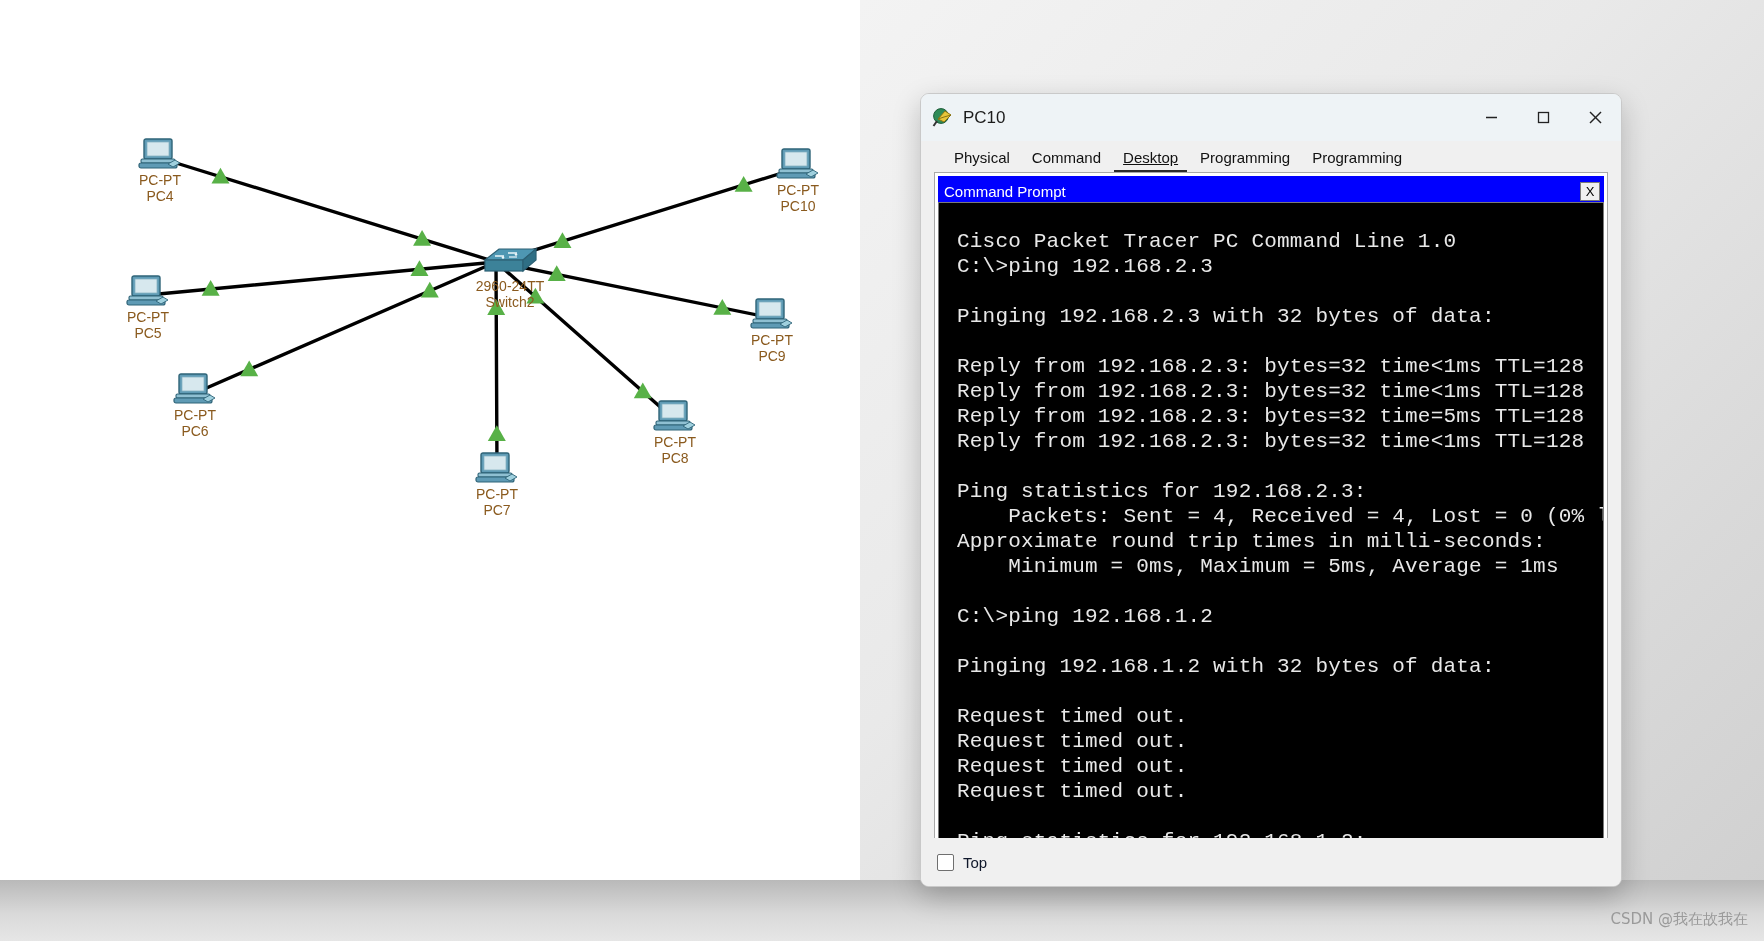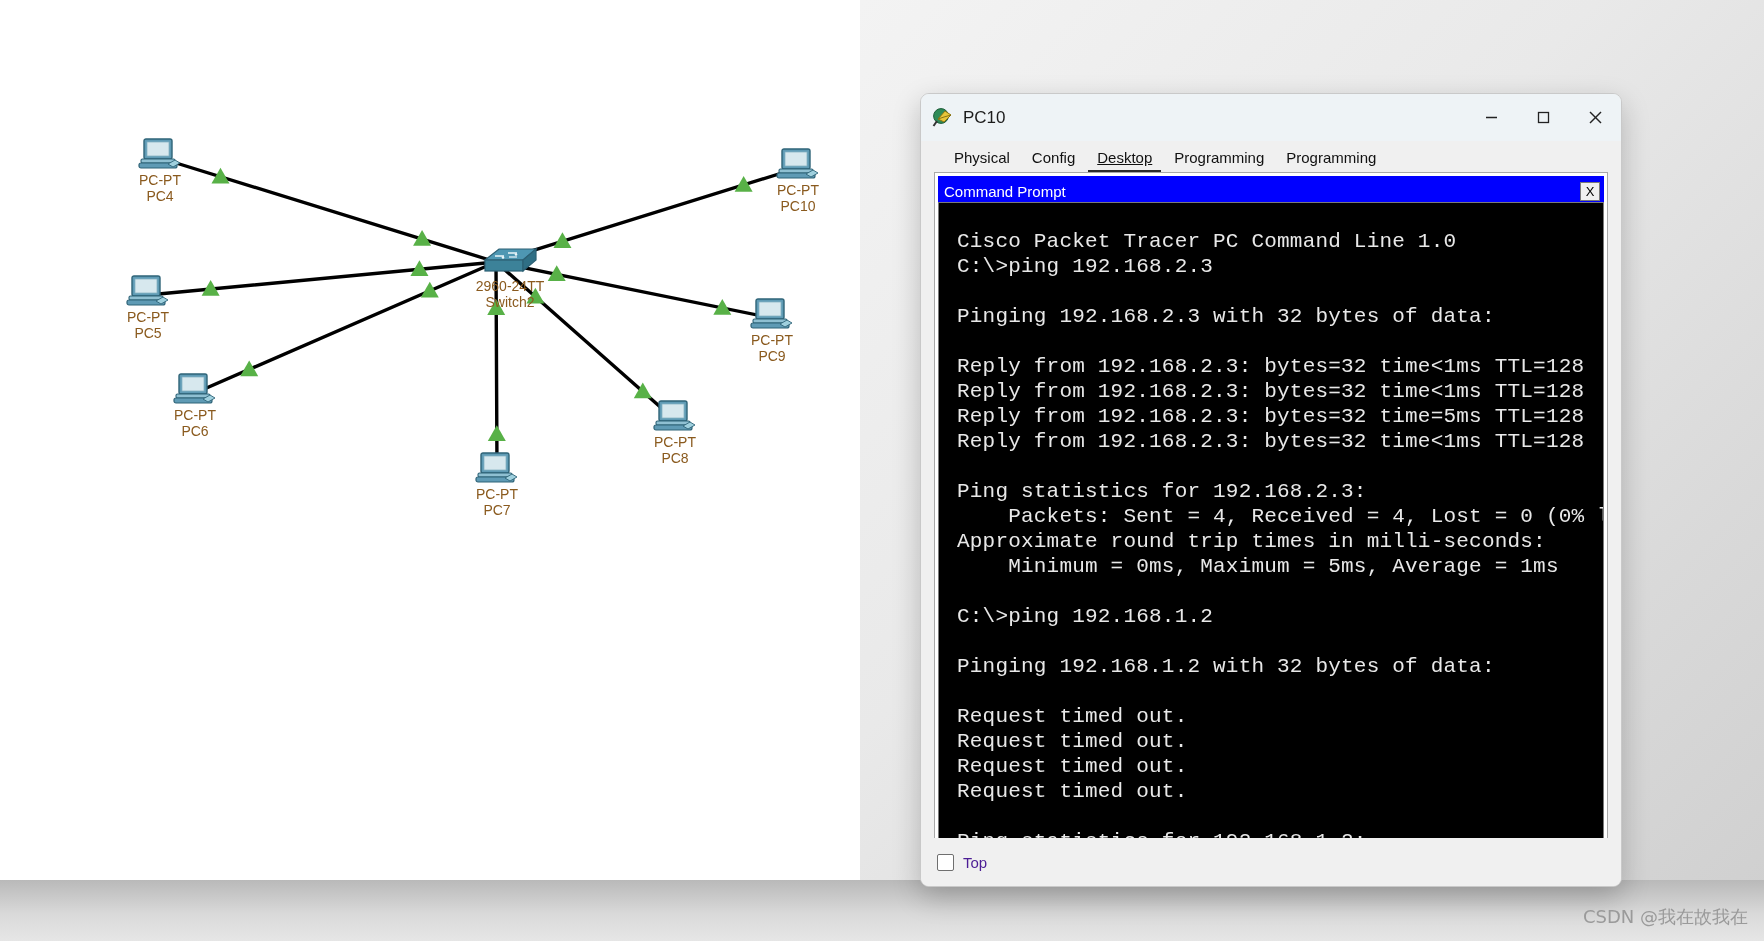--- a/index.html
+++ b/index.html
@@ -115,26 +115,26 @@
   
   #footer {
     position:absolute; left:0; bottom:0; width:100%; height:48px;
     display:flex; align-items:center; padding-left:16px;
     background:#f0f0f0;
   }
   #top-check {
     width:17px; height:17px; border:1px solid #6f6f6f; background:#fff;
     border-radius:2px; margin-right:9px;
   }
-  #footer .lbl { font-size:15px; color:#4c1d95; }
+  #footer .lbl { font-size:15px; color:#0f172a; }
 
   
   #watermark {
     position:absolute; right:16px; bottom:12px;
-    font-size:18px; color:#9a9a9a;
+    font-size:15px; color:#9a9a9a;
     font-family:"DejaVu Sans", sans-serif;
   }
 </style>
 </head>
 <body>
 
 <div id="wallpaper"></div>
 <div id="bottom-strip"></div>
 
 <div id="workspace">
@@ -294,21 +294,21 @@
         <svg width="15" height="15" viewBox="0 0 15 15">
             <line x1="2" y1="2" x2="13" y2="13" stroke="currentColor" stroke-width="1.4"></line>
             <line x1="13" y1="2" x2="2" y2="13" stroke="currentColor" stroke-width="1.4"></line>
           </svg>
       </div>
     </div>
   </div>
 
   <div id="tabs">
       <div class="tab">Physical</div>
-      <div class="tab">Config</div>
+      <div class="tab">Command</div>
       <div class="tab active">Desktop</div>
       <div class="tab">Programming</div>
       <div class="tab">Programming</div>
     </div>
 
   <div id="panel">
     <div id="cmd-header">
       <span class="hdr-title">Command Prompt</span>
       <span id="cmd-close">X</span>
     </div>

